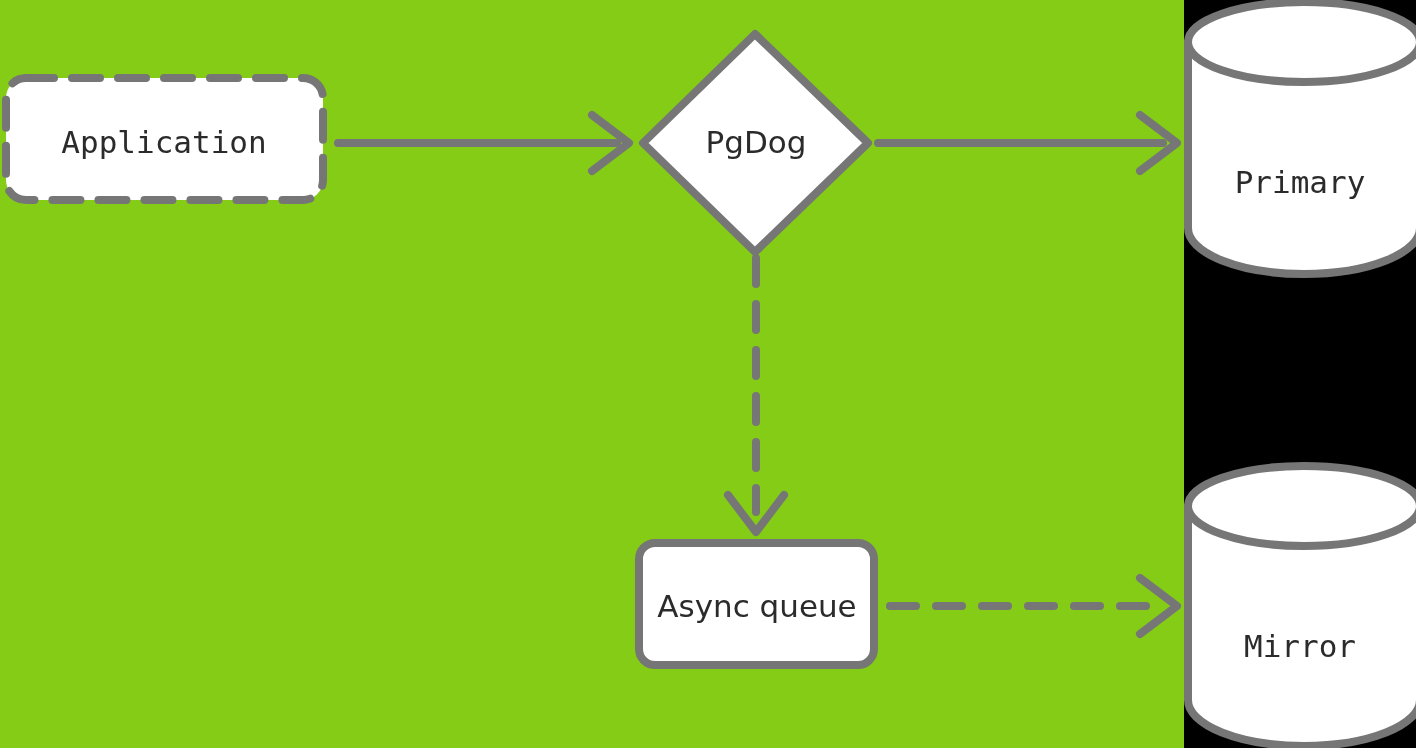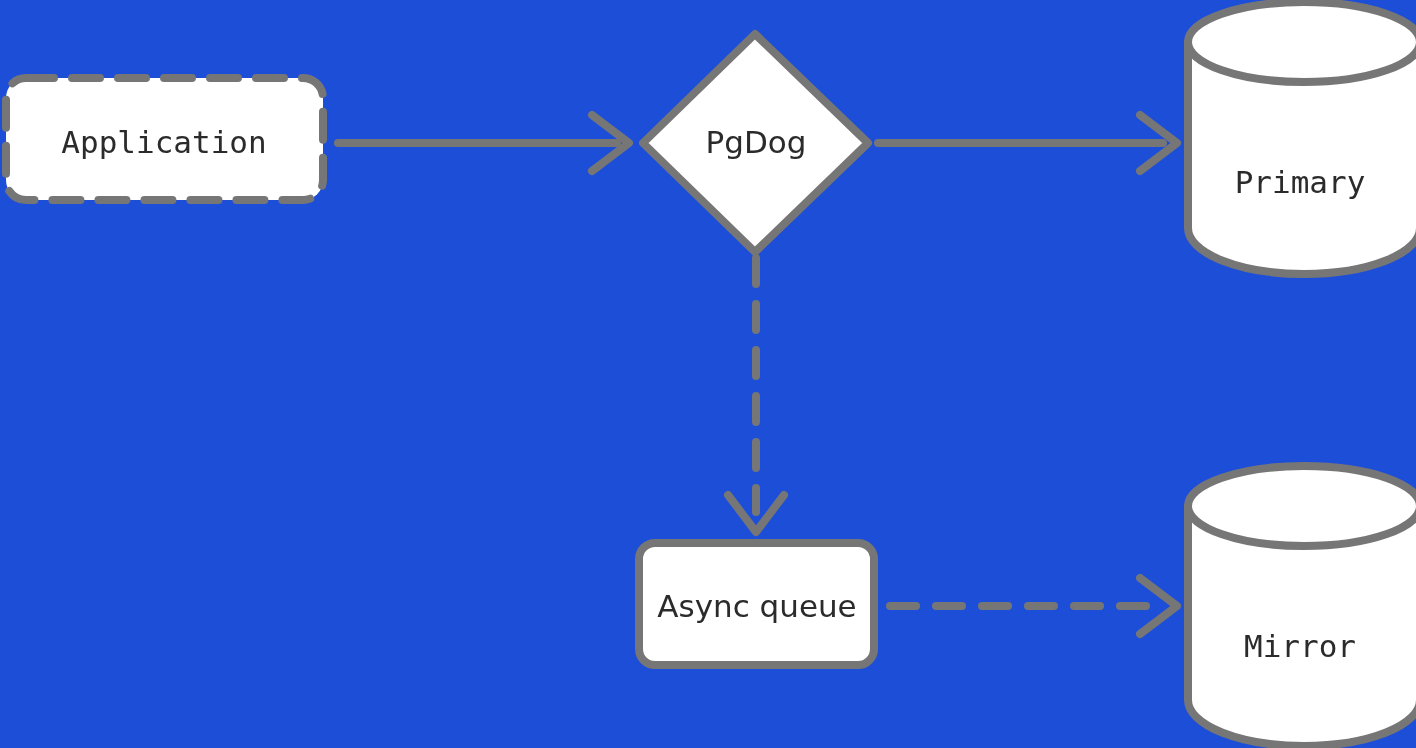--- a/index.html
+++ b/index.html
@@ -9,23 +9,23 @@
     background: #000000;
   }
   body {
     width: 1416px;
     height: 748px;
     overflow: hidden;
     font-family: "DejaVu Sans Mono", "Liberation Mono", monospace;
   }
   #diagram-root {
     position: relative;
-    width: 1416px;
+    width: 1184px;
     height: 748px;
-    background: #1d4ed8;
+    background: #84cc16;
   }
   svg#flow-svg {
     display: block;
     width: 1416px;
     height: 748px;
   }
   .node-shape {
     fill: #ffffff;
     stroke: #767676;
     stroke-width: 8;

